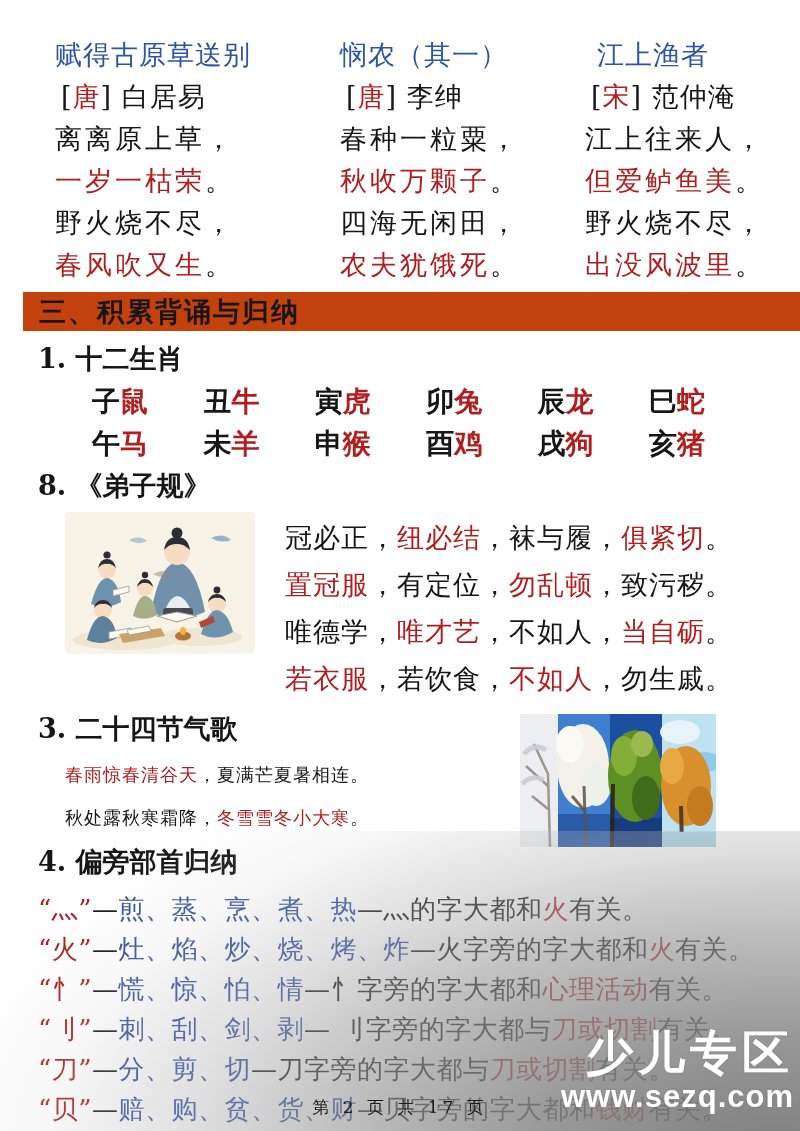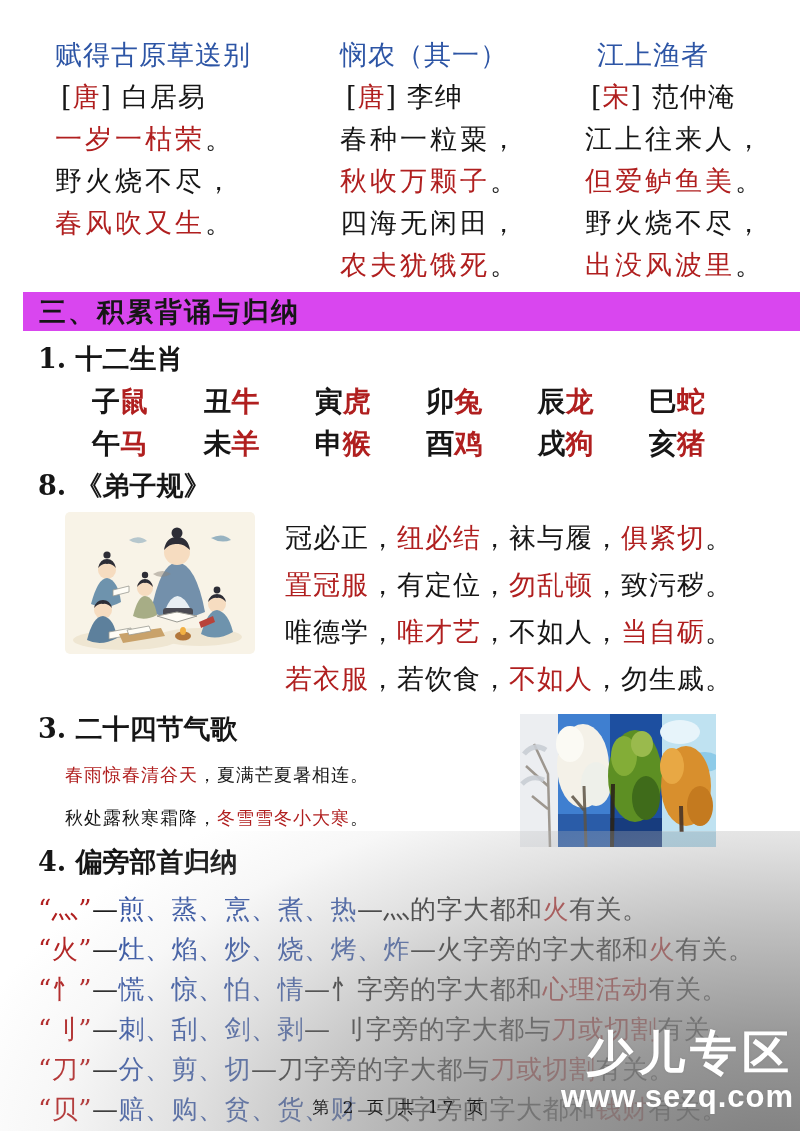--- a/index.html
+++ b/index.html
@@ -15,21 +15,21 @@
   
   .poems{display:flex;padding:34px 8px 0 55px;}
   .poem{flex:0 0 auto;}
   .poem1{width:285px}.poem2{width:245px}.poem3{width:215px}
   .poem-title{color:#2d55a5;font-weight:normal;font-size:27px;line-height:42px;letter-spacing:1px;white-space:nowrap;}
   .poem3 .poem-title{padding-left:12px;}
   .poem-byline{font-size:27px;line-height:42px;padding-left:6px;letter-spacing:1px;white-space:nowrap;}
   .poem .line{font-size:27px;line-height:42px;letter-spacing:3px;}
 
   
-  .section-bar{margin:6px 0 0 23px;height:39px;background:#d946ef;display:flex;align-items:center;}
+  .section-bar{margin:6px 0 0 23px;height:39px;background:#c2410c;display:flex;align-items:center;}
   .section-heading{font-size:27px;font-weight:bold;letter-spacing:2px;padding-left:16px;}
 
   
   .item-heading{font-size:27px;font-weight:600;line-height:38px;margin-left:38px;white-space:nowrap;}
   .h-zodiac{margin-top:9px;}
   .h-dizigui{margin-top:2px;}
   .h-solar{margin-top:4px;}
   .h-radicals{margin-top:4px;}
 
   
@@ -78,20 +78,21 @@
 </head>
 <body>
 
 <div class="page">
 
   <section class="poems">
     <div class="poem poem1">
       <div class="poem-title">赋得古原草送别</div>
       <div class="poem-byline"><span class="c-k">[</span><span class="c-r">唐</span><span class="c-k">]</span><span class="c-k"> 白居易</span></div>
       <div>
+          <div class="line"><span class="c-k">离离原上草</span><span class="c-k">，</span></div>
           <div class="line"><span class="c-r">一岁一枯荣</span><span class="c-k">。</span></div>
           <div class="line"><span class="c-k">野火烧不尽</span><span class="c-k">，</span></div>
           <div class="line"><span class="c-r">春风吹又生</span><span class="c-k">。</span></div>
         </div>
     </div>
     <div class="poem poem2">
       <div class="poem-title">悯农（其一）</div>
       <div class="poem-byline"><span class="c-k">[</span><span class="c-r">唐</span><span class="c-k">]</span><span class="c-k"> 李绅</span></div>
       <div>
           <div class="line"><span class="c-k">春种一粒粟</span><span class="c-k">，</span></div>

